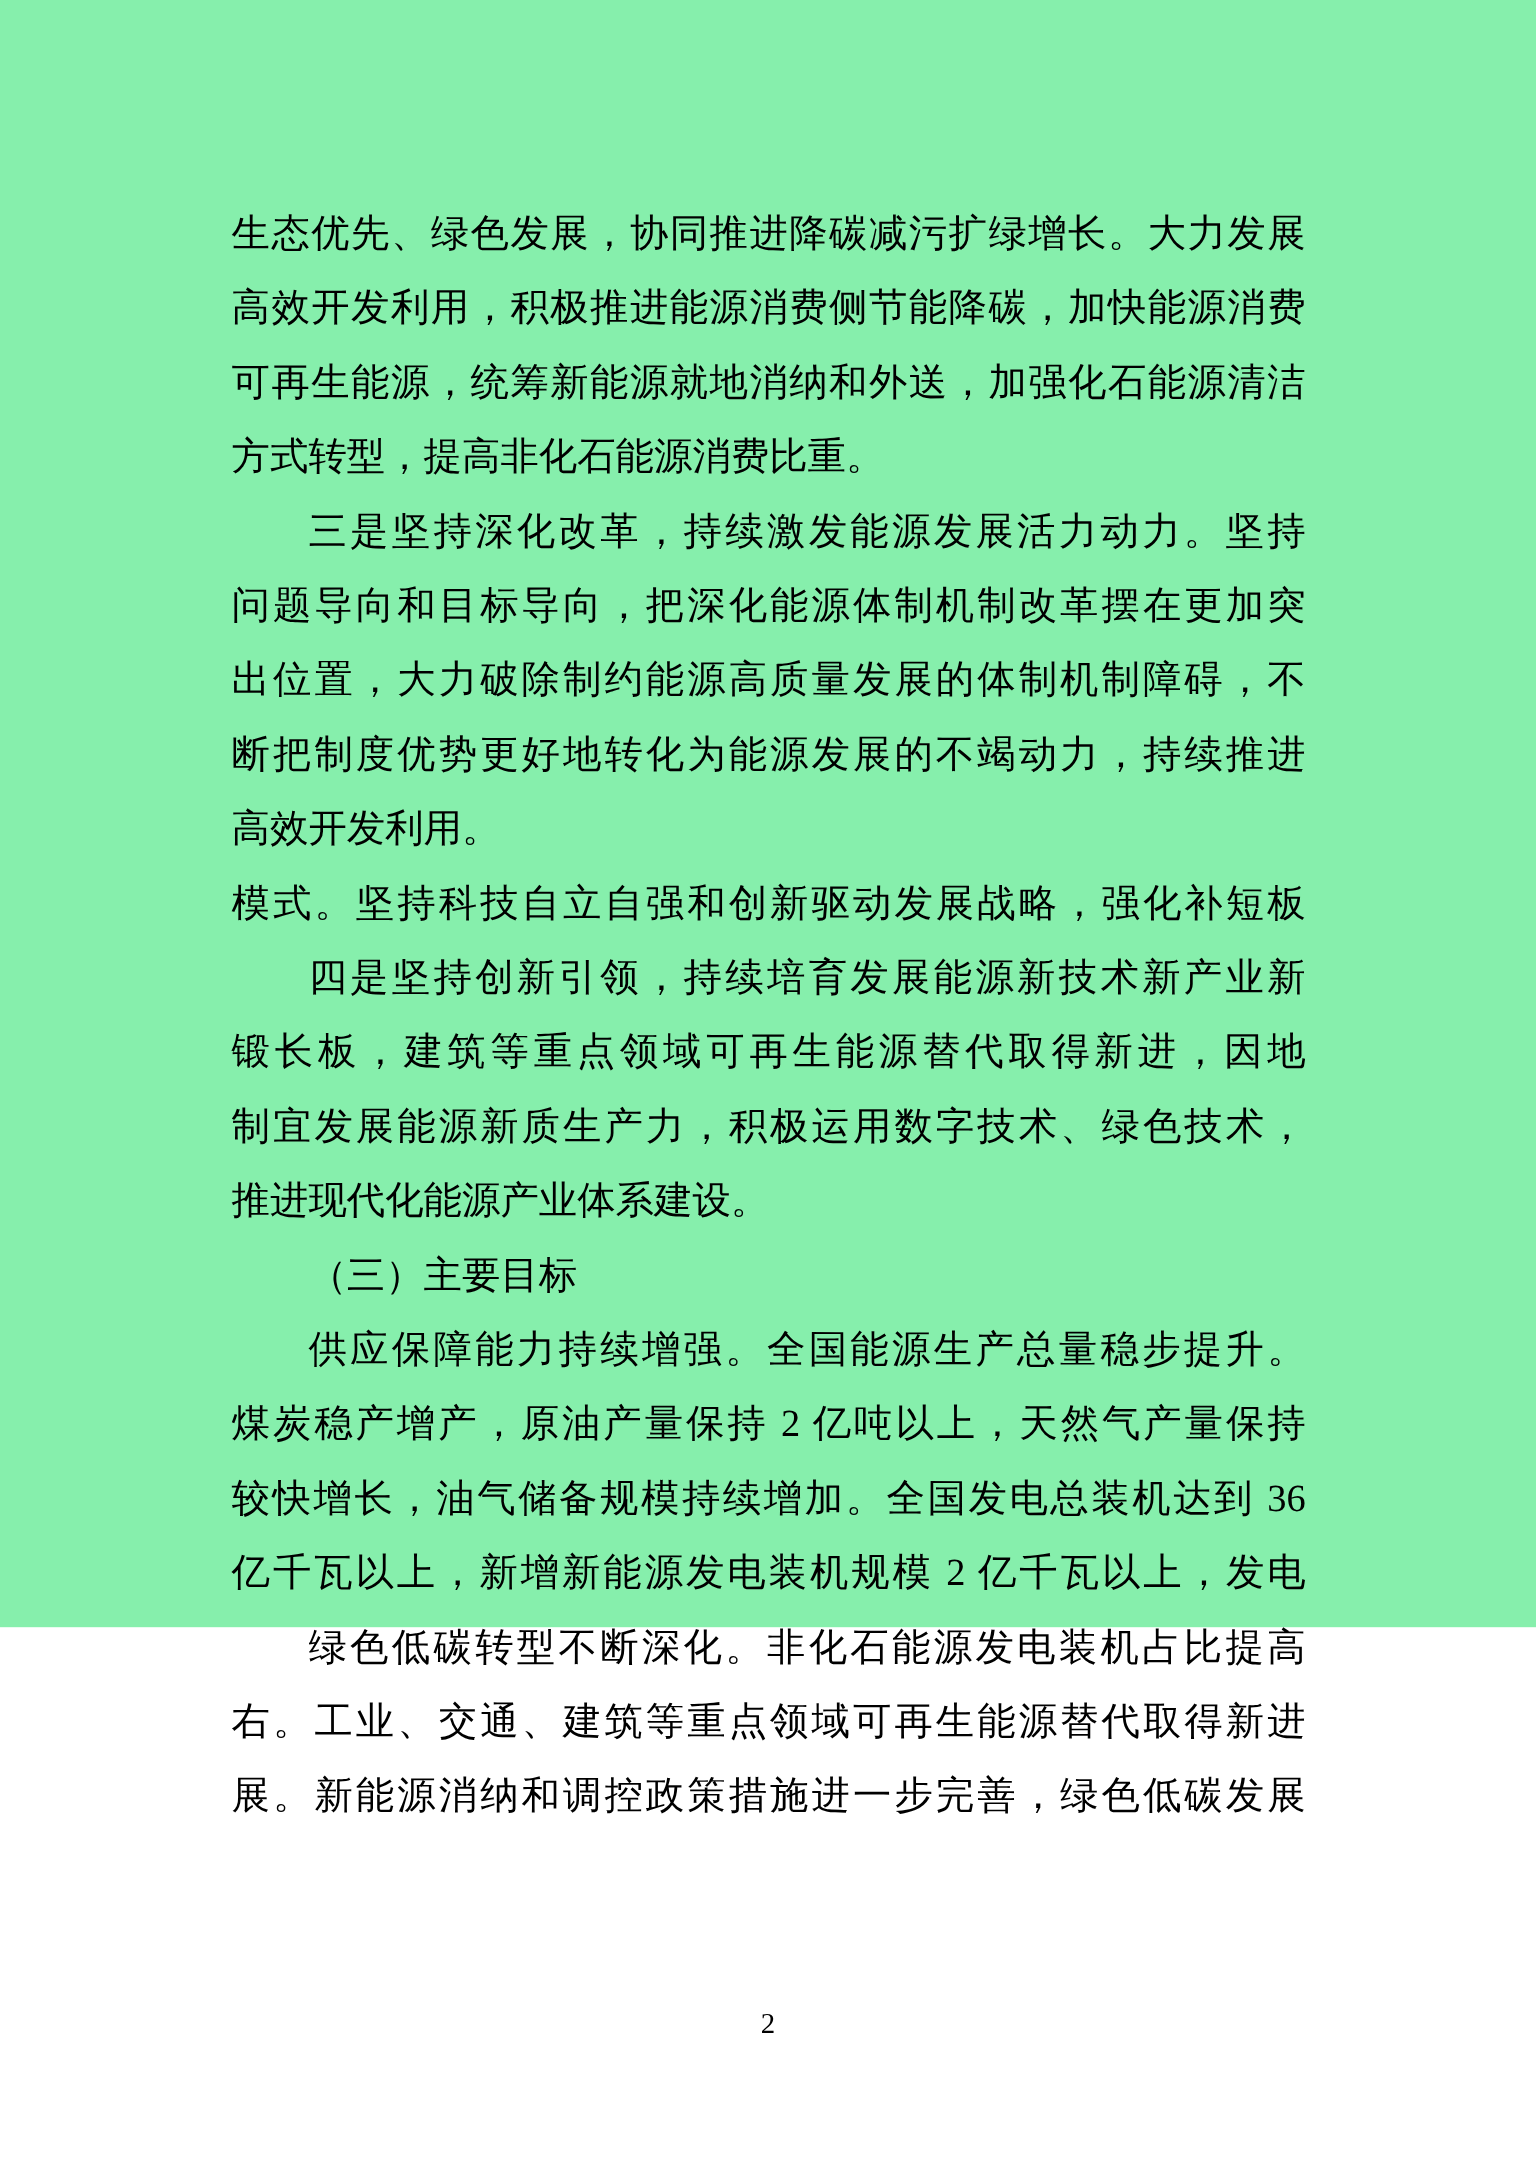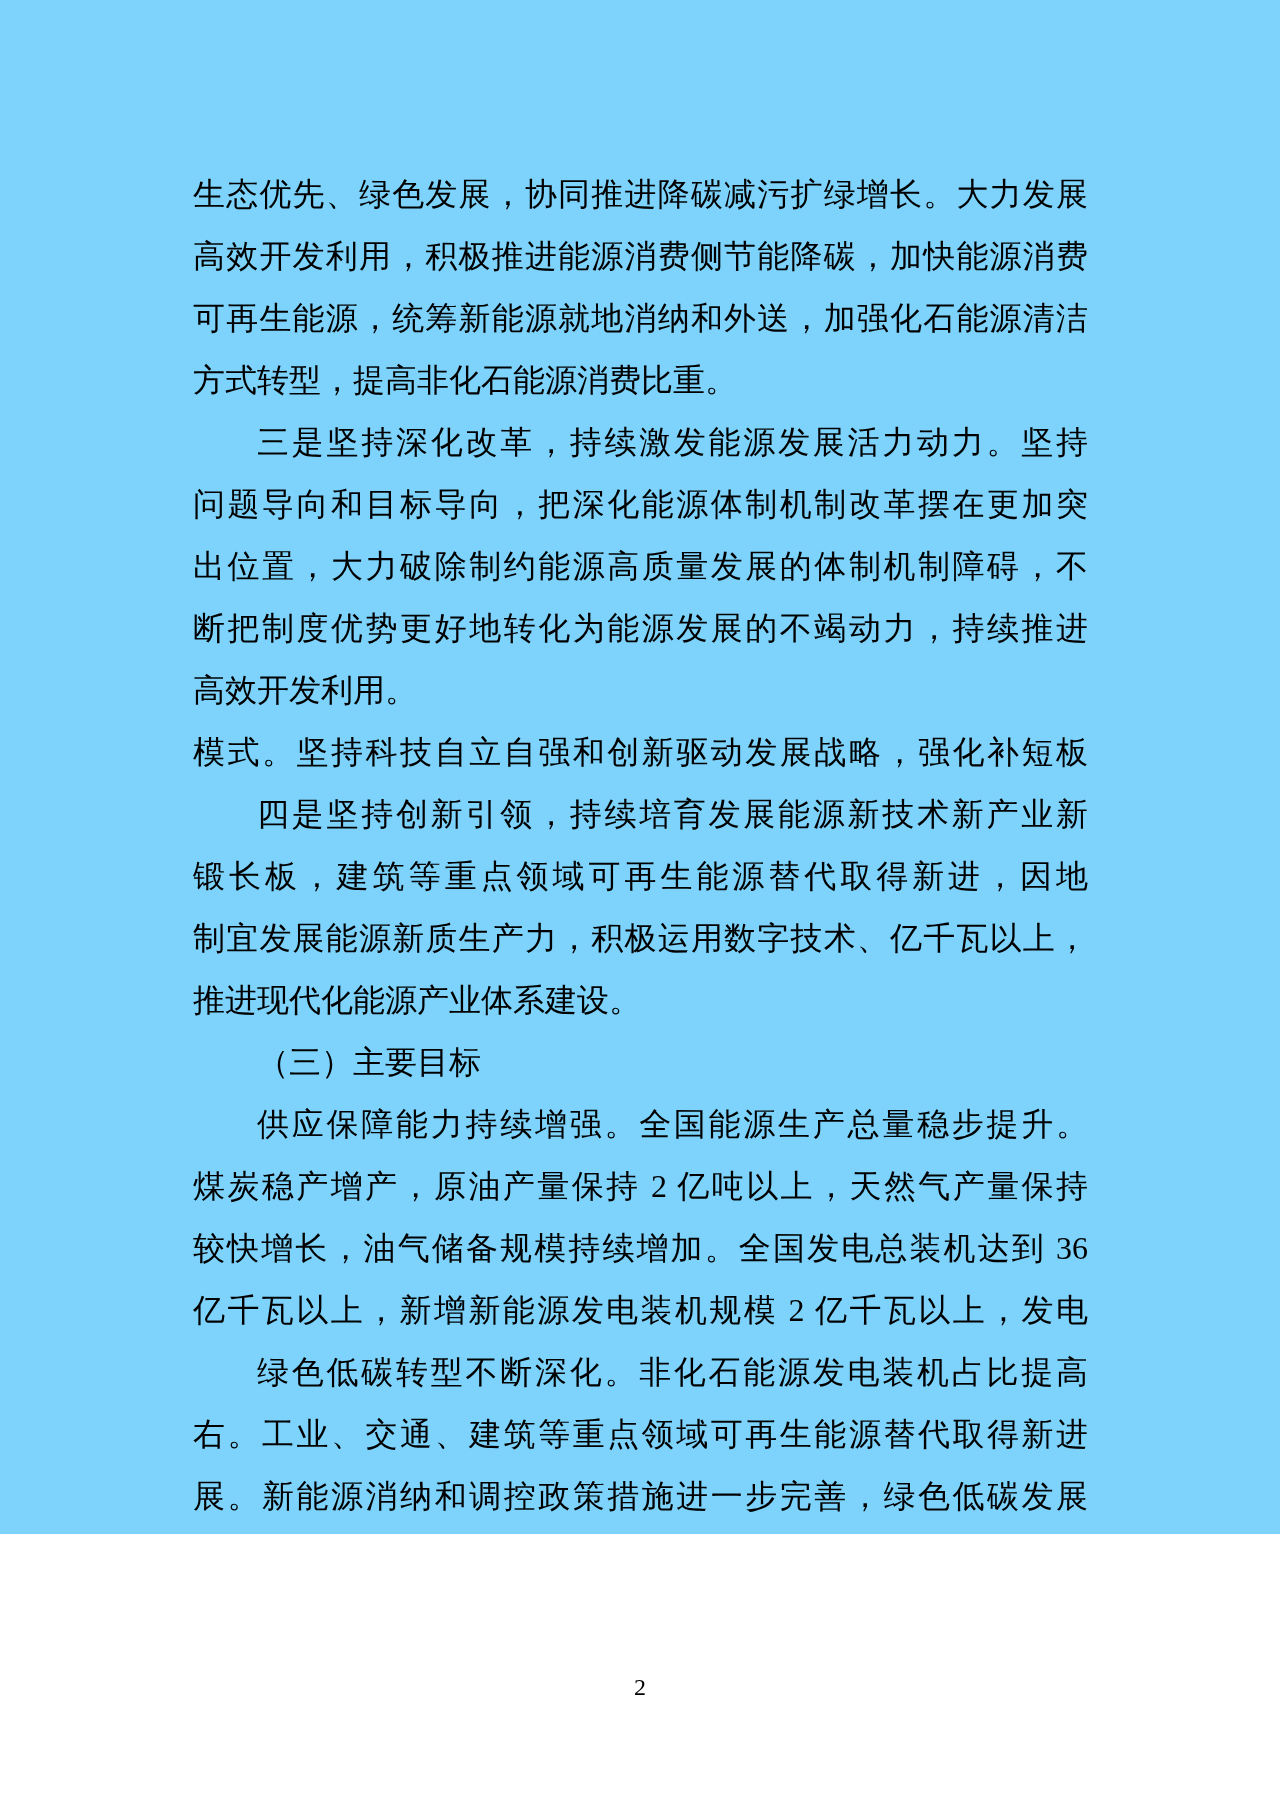--- a/index.html
+++ b/index.html
@@ -8,22 +8,22 @@
     height: 1810px;
     background: #ffffff;
     position: relative;
     font-family: "Liberation Serif", "DejaVu Serif", serif;
     color: #000000;
     overflow: hidden;
   }
   .page {
     position: absolute;
     left: 0; top: 0;
-    width: 1280px; height: 1534px;
-    background: #7dd3fc;
+    width: 1280px; height: 1356px;
+    background: #86efac;
   }
   .content {
     position: absolute;
     left: 193px;
     top: 163px;
     width: 895px;
   }
   .para { margin: 0; padding: 0; }
   .ln {
     font-size: 32px;
@@ -67,21 +67,21 @@
       <div class="ln">问题导向和目标导向，把深化能源体制机制改革摆在更加突</div>
       <div class="ln">出位置，大力破除制约能源高质量发展的体制机制障碍，不</div>
       <div class="ln">断把制度优势更好地转化为能源发展的不竭动力，持续推进</div>
       <div class="ln ln-last">高效开发利用。</div>
     </div>
 
     <div class="para">
       <div class="ln">模式。坚持科技自立自强和创新驱动发展战略，强化补短板</div>
       <div class="ln ind">四是坚持创新引领，持续培育发展能源新技术新产业新</div>
       <div class="ln">锻长板，建筑等重点领域可再生能源替代取得新进，因地</div>
-      <div class="ln">制宜发展能源新质生产力，积极运用数字技术、亿千瓦以上，</div>
+      <div class="ln">制宜发展能源新质生产力，积极运用数字技术、绿色技术，</div>
       <div class="ln ln-last">推进现代化能源产业体系建设。</div>
     </div>
 
     <div class="para">
       <div class="ln ln-last ind">（三）主要目标</div>
     </div>
 
     <div class="para">
       <div class="ln ind">供应保障能力持续增强。全国能源生产总量稳步提升。</div>
       <div class="ln">煤炭稳产增产，原油产量保持 2 亿吨以上，天然气产量保持</div>

